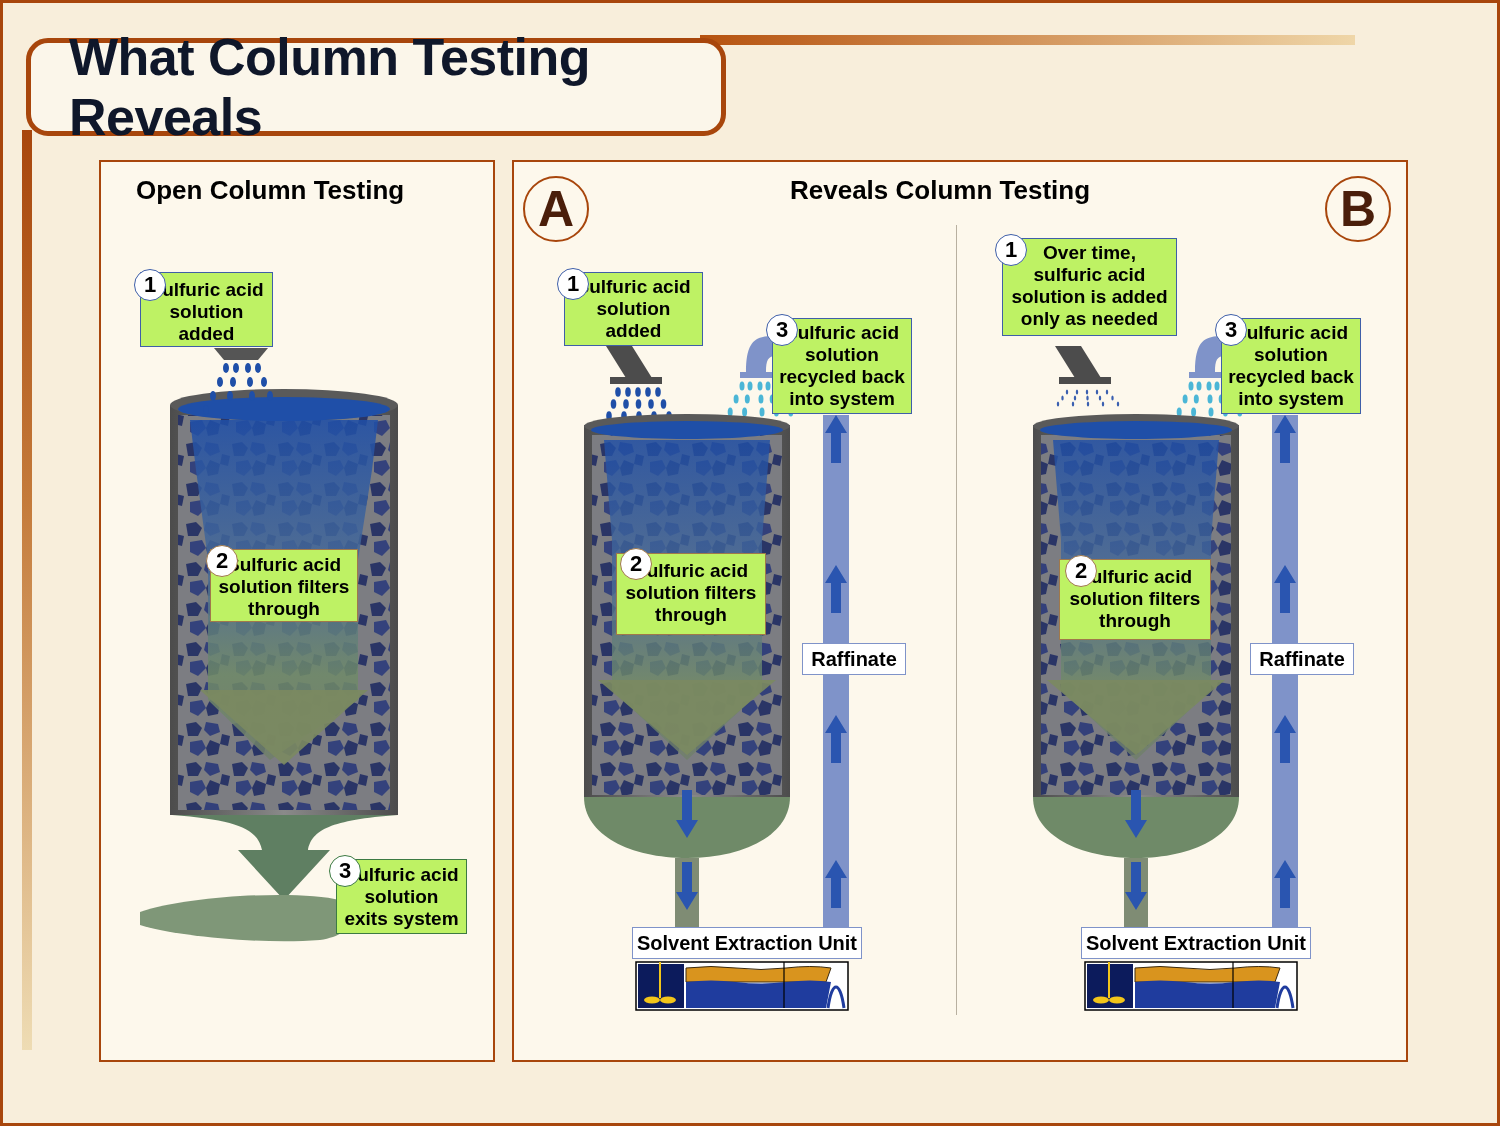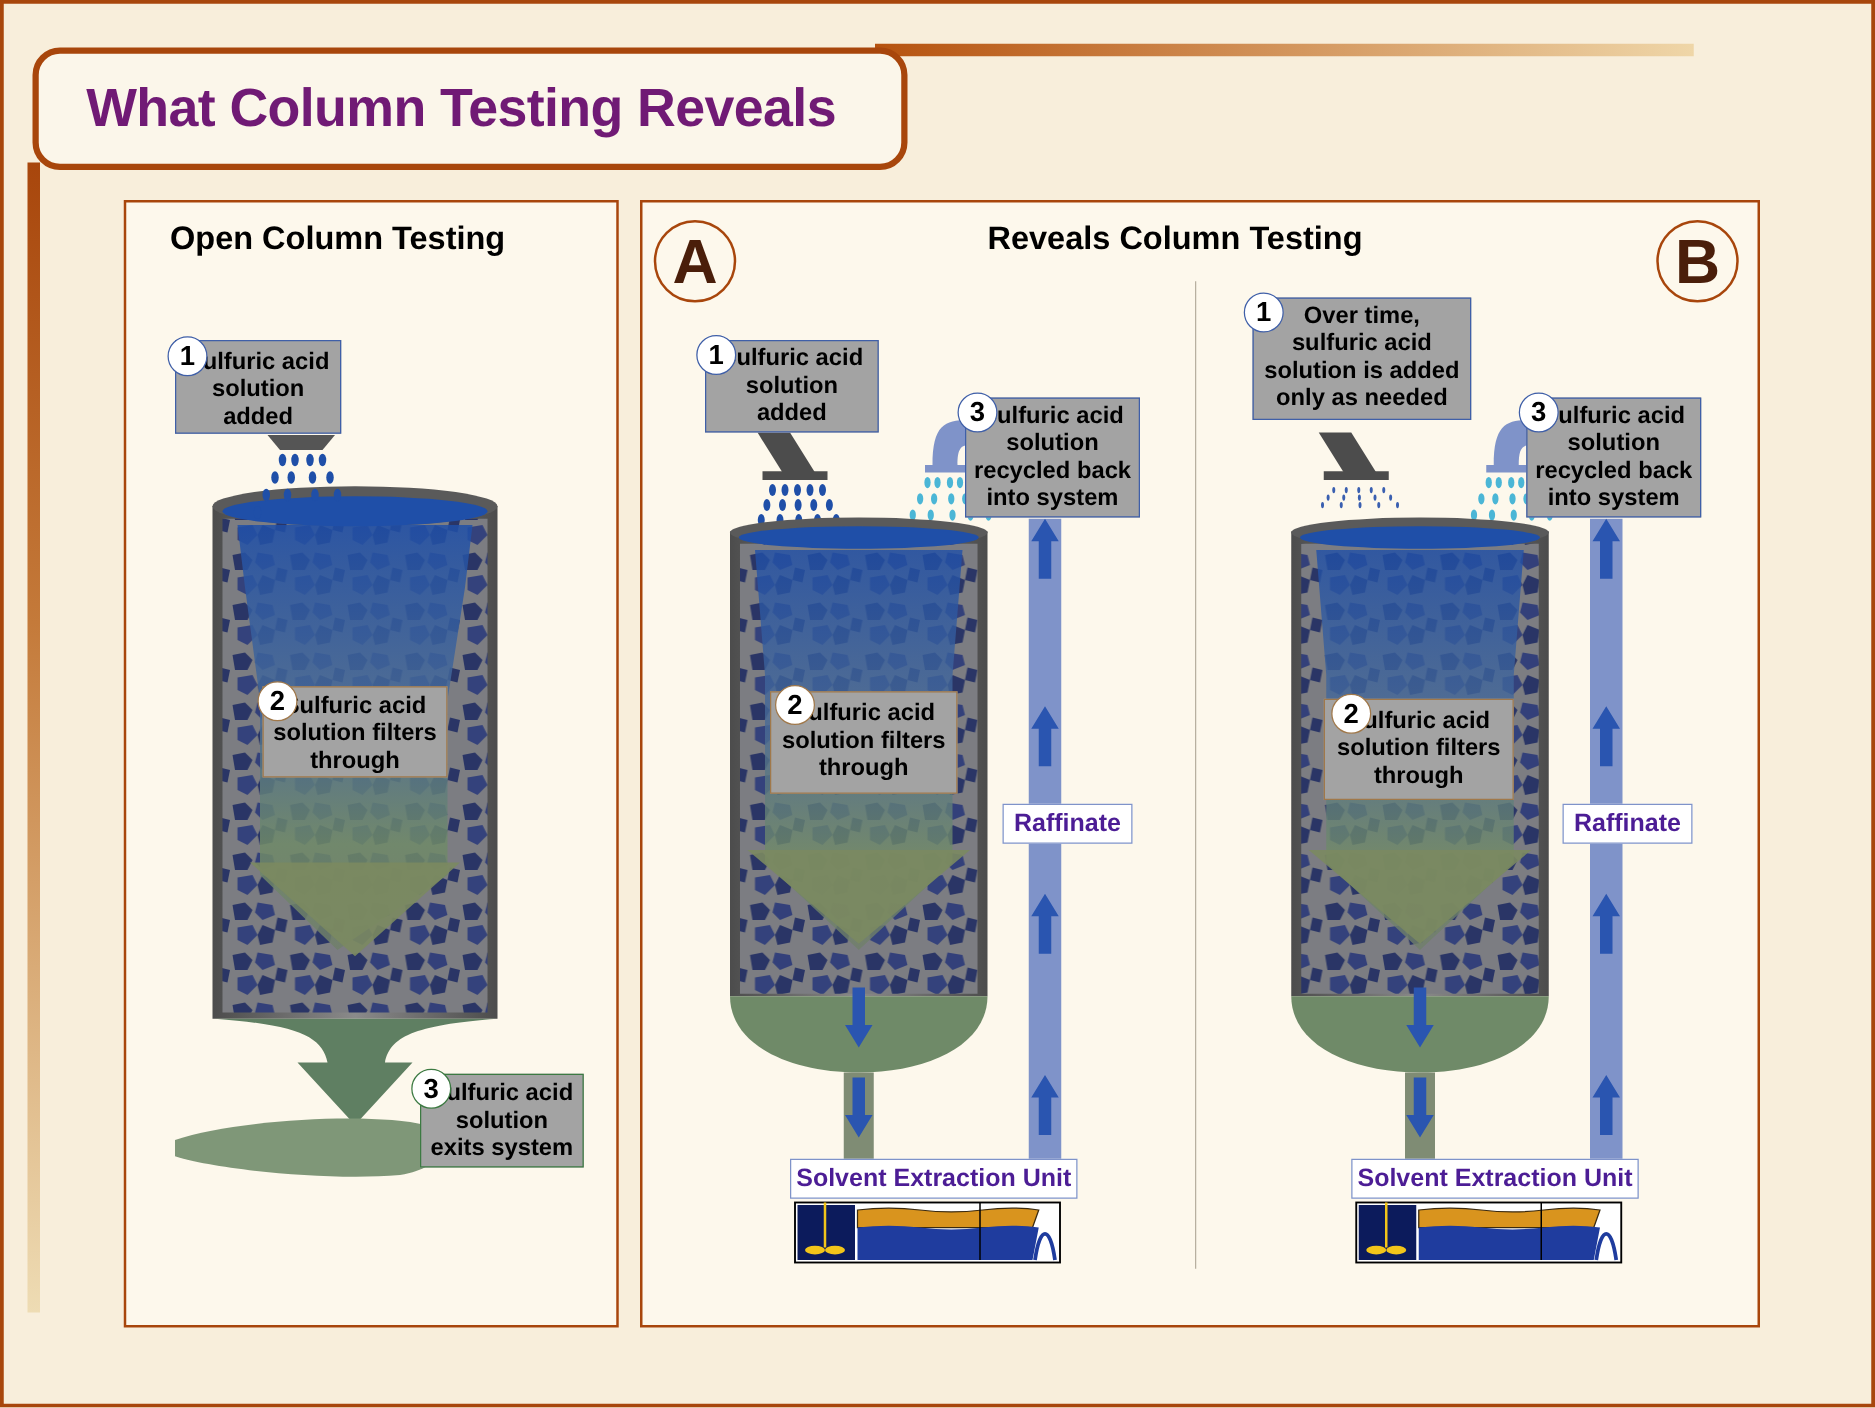--- a/index.html
+++ b/index.html
@@ -1,32 +1,32 @@
 <!DOCTYPE html>
 <html><head>
 <meta charset="utf-8">
 <style>
   html,body{margin:0;padding:0;}
   body{width:1500px;height:1126px;position:relative;overflow:hidden;background:#f8eedb;font-family:"Liberation Sans",sans-serif;}
   .frame{position:absolute;left:0;top:0;width:1494px;height:1120px;border:3px solid #a8460c;background:#f8eedb;}
   .left-rule{position:absolute;left:22px;top:130px;width:10px;height:920px;background:linear-gradient(#a8460c 0%,#c47a3a 40%,#eedcb4 100%);}
   .top-rule{position:absolute;left:700px;top:35px;width:655px;height:10px;background:linear-gradient(90deg,#b6520f,#efd6a8);}
   .title-box{position:absolute;left:26px;top:38px;width:690px;height:88px;border:5px solid #a8460c;border-radius:22px;background:#fbf6ea;display:flex;align-items:center;}
-  .title-box h1{margin:0 0 0 38px;font-size:43px;font-weight:bold;letter-spacing:-0.5px;color:#701a75;}
+  .title-box h1{margin:0 0 0 38px;font-size:52px;font-weight:bold;letter-spacing:-0.5px;color:#0f172a;}
   .panel{position:absolute;border:2px solid #a8460c;background:#fdf8ec;}
   .panel-title{position:absolute;font-size:26px;font-weight:bold;color:#000;white-space:nowrap;}
   .badge-letter{position:absolute;width:62px;height:62px;border:2px solid #a8460c;border-radius:50%;display:flex;align-items:center;justify-content:center;font-size:50px;font-weight:bold;color:#4a1e0a;}
   .divider{position:absolute;left:956px;top:225px;width:1px;height:790px;background:#b8b0a0;}
-  .callout{position:absolute;background:#a3a3a3;border:1.5px solid #3f5fa8;font-size:19px;font-weight:bold;line-height:22px;text-align:center;color:#000;padding:3px 4px;box-sizing:border-box;}
+  .callout{position:absolute;background:#bef264;border:1.5px solid #3f5fa8;font-size:19px;font-weight:bold;line-height:22px;text-align:center;color:#000;padding:3px 4px;box-sizing:border-box;}
   .callout.tan{border-color:#a0784a;}
   .callout.green{border-color:#3c7a42;}
   .num{position:absolute;width:30px;height:30px;border:1.5px solid #3f5fa8;border-radius:50%;background:#fff;font-size:22px;font-weight:bold;display:flex;align-items:center;justify-content:center;color:#000;}
   .num.tan{border-color:#a0784a;}
   .num.green{border-color:#3c7a42;}
-  .label-box{position:absolute;background:#fff;border:1.5px solid #7f93c9;font-size:20px;font-weight:bold;text-align:center;color:#4c1d95;box-sizing:border-box;display:flex;align-items:center;justify-content:center;}
+  .label-box{position:absolute;background:#fff;border:1.5px solid #7f93c9;font-size:20px;font-weight:bold;text-align:center;color:#000000;box-sizing:border-box;display:flex;align-items:center;justify-content:center;}
   svg.art{position:absolute;left:0;top:0;}
 </style>
 </head>
 <body>
 
 <div class="frame"></div>
 <div class="left-rule"></div>
 <div class="top-rule"></div>
 
 <div class="title-box">

